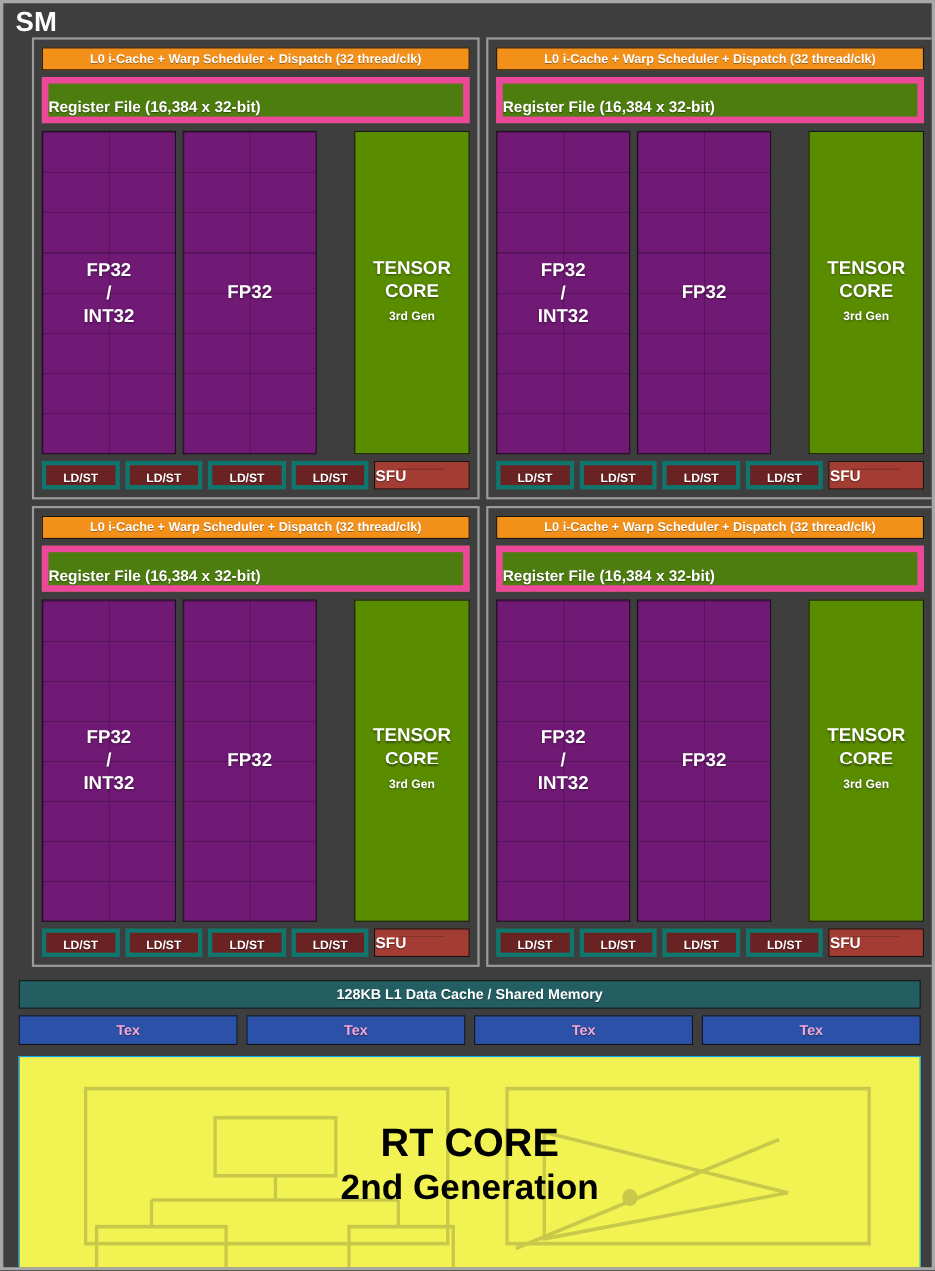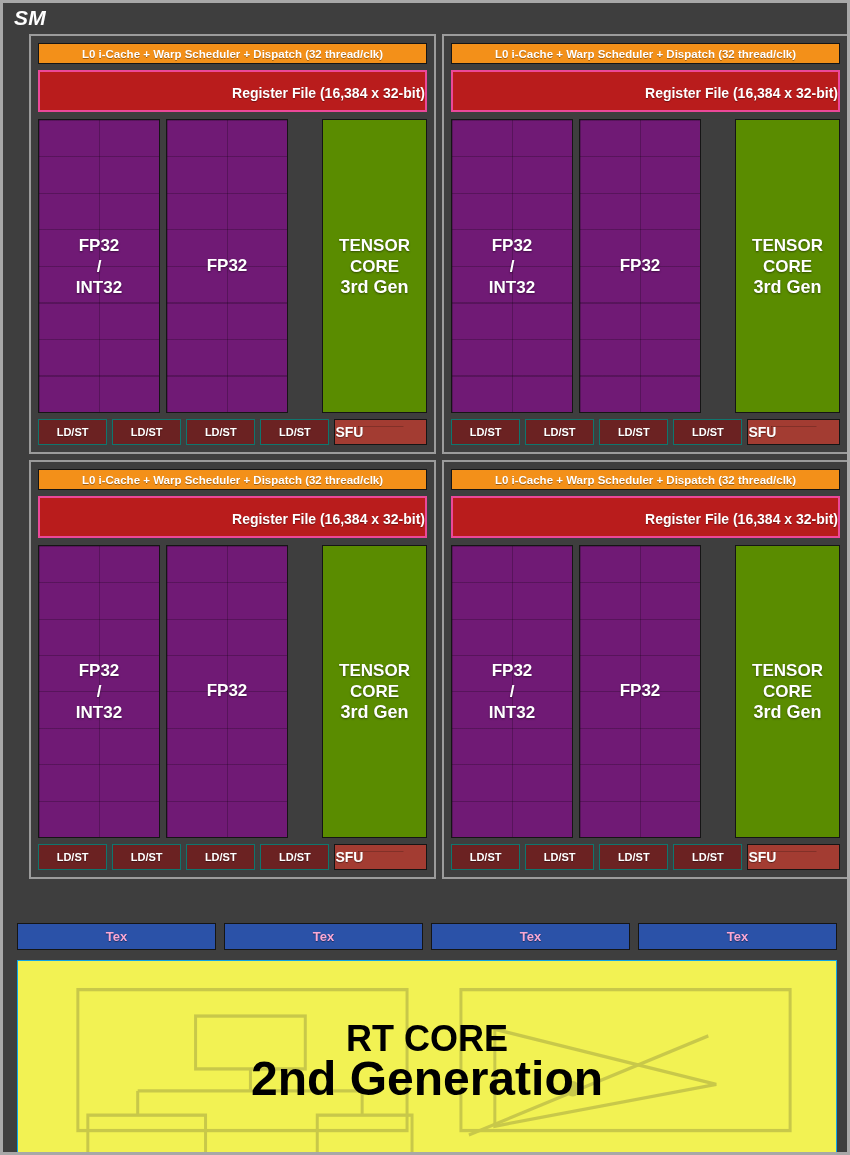--- a/index.html
+++ b/index.html
@@ -21,25 +21,24 @@
     background: #3e3e3e;
     box-sizing: border-box;
     border: 3px solid #a8a8a8;
     overflow: hidden;
   }
 
   .sm-title {
     position: absolute;
     left: 11px;
     top: 3px;
-    font-size: 21px;
+    font-size: 25px;
     font-weight: bold;
     color: #ffffff;
     letter-spacing: 0.3px;
-    font-style: italic;
   }
 
   
   .partitions {
     position: absolute;
     left: 14px;
     top: 31px;
     width: 820px;
     height: 845px;
     display: grid;
@@ -66,26 +65,26 @@
     font-weight: bold;
     text-align: center;
     line-height: 20px;
     height: 21px;
     box-sizing: border-box;
     text-shadow: 0 1px 0 rgba(0,0,0,0.35);
   }
 
   .regfile {
     margin-top: 6px;
-    background: #b91c1c;
-    border: 2px solid #ec4899;
+    background: #4d7c0f;
+    border: 6px solid #ec4899;
     color: #ffffff;
     font-size: 14px;
     font-weight: bold;
-    text-align: right;
+    text-align: left;
     height: 42px;
     line-height: 42px;
     box-sizing: border-box;
     text-shadow: 0 1px 1px rgba(0,0,0,0.4);
   }
 
   .cores-row {
     margin-top: 7px;
     flex: 1 1 auto;
     display: flex;
@@ -128,33 +127,33 @@
     transform: translateY(-50%);
     text-align: center;
     color: #ffffff;
     font-weight: bold;
     text-shadow: 0 1px 2px rgba(0,0,0,0.45);
     pointer-events: none;
   }
   .core-label.fp-int { font-size: 17px; line-height: 21px; }
   .core-label.fp-only { font-size: 17px; }
   .core-label.tensor-lbl { font-size: 17px; line-height: 21px; }
-  .core-label .gen { font-size: 18px; }
+  .core-label .gen { font-size: 11px; }
 
   
   .lsu-row {
     margin-top: 6px;
     height: 26px;
     display: flex;
     gap: 5px;
   }
   .ldst {
     flex: 1 1 0;
     background: #6b2222;
-    border: 1px solid #0f766e;
+    border: 4px solid #0f766e;
     color: #ffffff;
     font-size: 11px;
     font-weight: bold;
     text-align: center;
     line-height: 24px;
     box-sizing: border-box;
     text-shadow: 0 1px 1px rgba(0,0,0,0.4);
   }
   .sfu {
     position: relative;
@@ -246,21 +245,21 @@
     right: 0;
     top: 50%;
     transform: translateY(-50%);
     text-align: center;
     color: #000000;
     font-weight: bold;
     z-index: 3;
     pointer-events: none;
   }
   .rt-label .l1 { font-size: 36px; line-height: 40px; display: block; }
-  .rt-label .l2 { font-size: 48px; line-height: 40px; display: block; }
+  .rt-label .l2 { font-size: 32px; line-height: 40px; display: block; }
 </style>
 </head>
 <body>
 
 <div id="sm-root">
 
   <div class="sm-title">SM</div>
 
   <div class="partitions">
 
@@ -403,20 +402,21 @@
         <div class="ldst">LD/ST</div>
         <div class="sfu">
           <div class="sfugrid"></div>
           <span>SFU</span>
         </div>
       </div>
     </div>
 
   </div>
 
+  <div class="l1cache">128KB L1 Data Cache / Shared Memory</div>
 
   <div class="tex-row">
     <div class="tex">Tex</div>
     <div class="tex">Tex</div>
     <div class="tex">Tex</div>
     <div class="tex">Tex</div>
   </div>
 
   <div class="rtcore">
     <svg viewBox="0 0 820 178" preserveAspectRatio="none">

